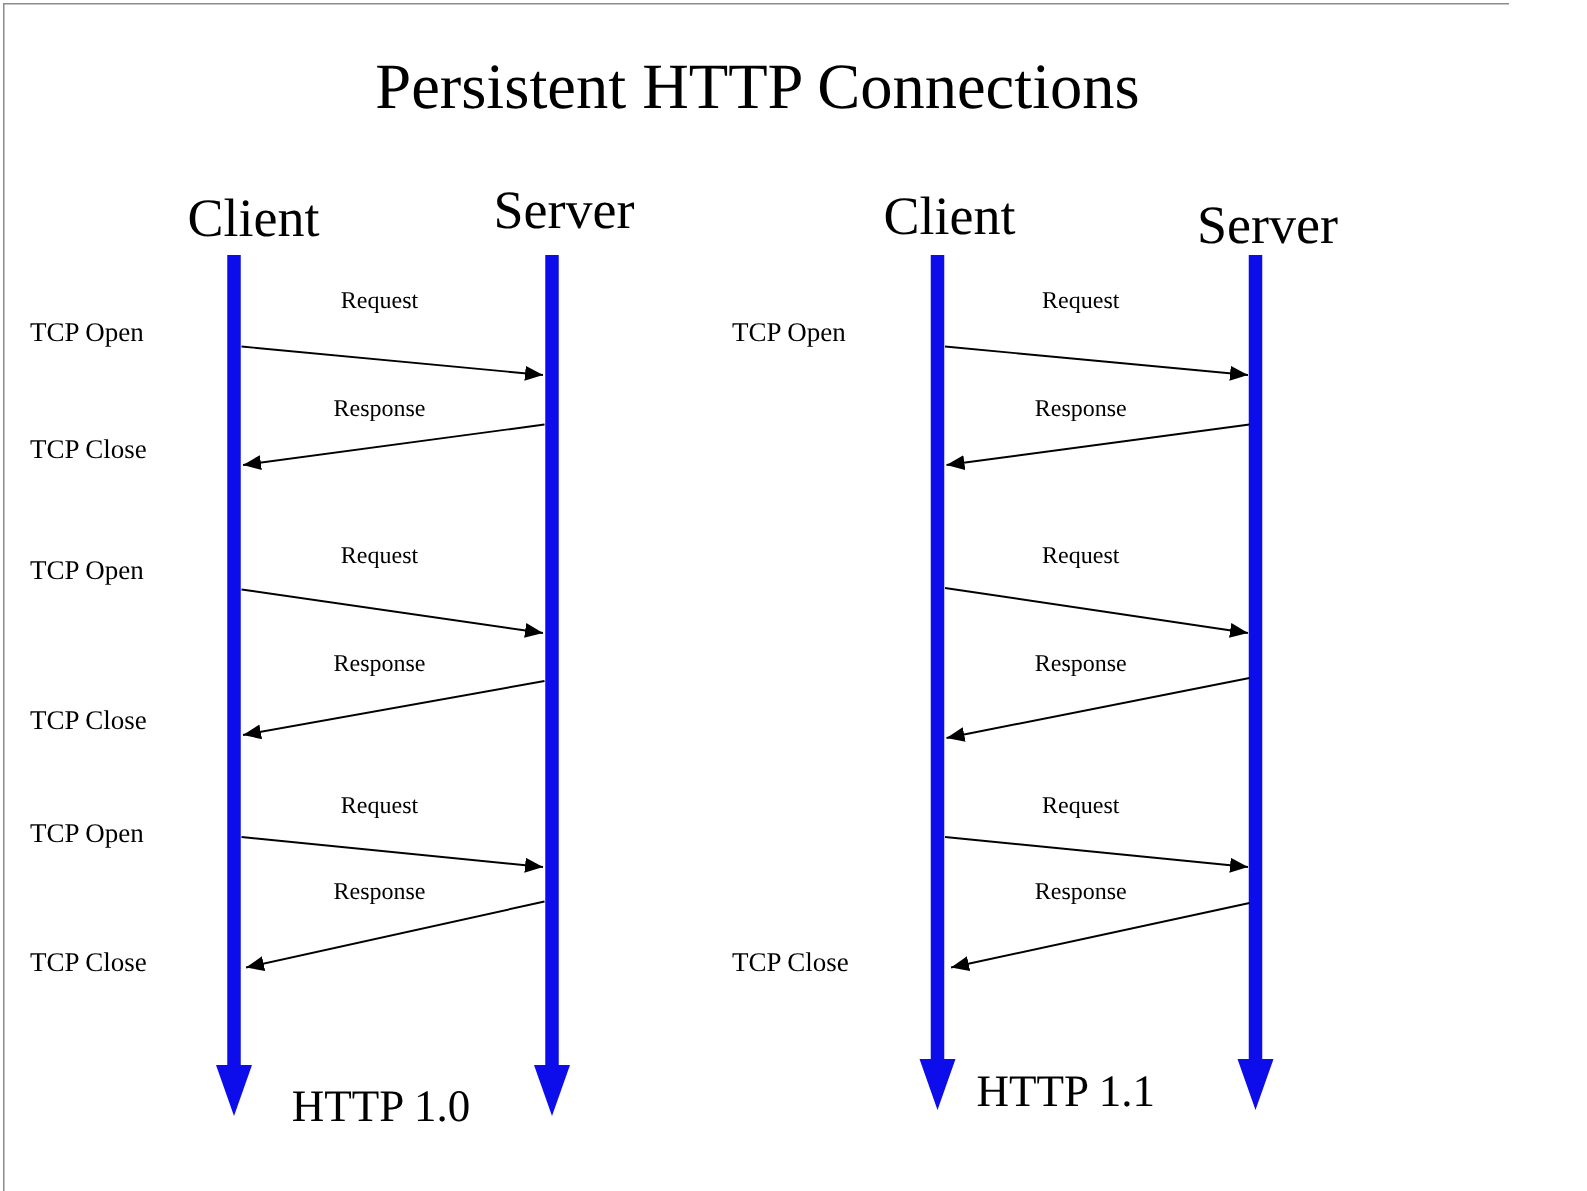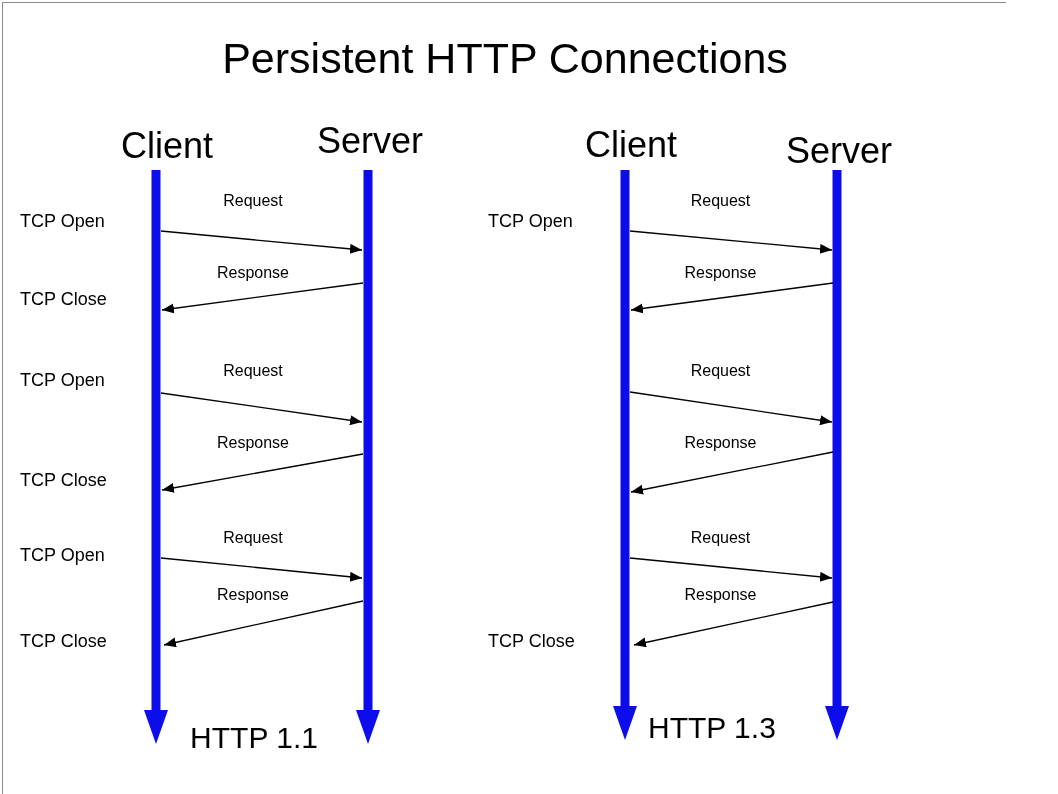--- a/index.html
+++ b/index.html
@@ -6,21 +6,21 @@
     margin: 0;
     padding: 0;
     background: #ffffff;
   }
   #page {
     position: relative;
     width: 1006px;
     height: 794px;
     background: #ffffff;
     overflow: hidden;
-    font-family: Liberation Sans, sans-serif;
+    font-family: Liberation Serif, serif;
     color: #000000;
   }
   .border-line {
     position: absolute;
     background: var(--border-gray, #8c8c8c);
   }
   #border-right {
     background: #5a5a5a;
   }
   .lbl {
@@ -120,33 +120,33 @@
   <div class="lbl tcp" style="left:20px; top:370px; width:125px;">TCP Open</div>
   <div class="lbl msg" style="left:193px; top:361px; width:120px;">Request</div>
   <div class="lbl msg" style="left:193px; top:433px; width:120px;">Response</div>
   <div class="lbl tcp" style="left:20px; top:470px; width:125px;">TCP Close</div>
 
   <div class="lbl tcp" style="left:20px; top:545px; width:125px;">TCP Open</div>
   <div class="lbl msg" style="left:193px; top:528px; width:120px;">Request</div>
   <div class="lbl msg" style="left:193px; top:585px; width:120px;">Response</div>
   <div class="lbl tcp" style="left:20px; top:631px; width:125px;">TCP Close</div>
 
-  <div class="lbl version" style="left:188px; top:720px; width:132px;">HTTP 1.1</div>
+  <div class="lbl version" style="left:188px; top:720px; width:132px;">HTTP 1.0</div>
 
   <div class="lbl header" style="left:557px; top:123px; width:120px;">Client</div>
   <div class="lbl header" style="left:768px; top:129px; width:124px;">Server</div>
 
   <div class="lbl tcp" style="left:488px; top:211px; width:125px;">TCP Open</div>
 
   <div class="lbl msg" style="left:658px; top:191px; width:125px;">Request</div>
   <div class="lbl msg" style="left:658px; top:263px; width:125px;">Response</div>
 
   <div class="lbl msg" style="left:658px; top:361px; width:125px;">Request</div>
   <div class="lbl msg" style="left:658px; top:433px; width:125px;">Response</div>
 
   <div class="lbl msg" style="left:658px; top:528px; width:125px;">Request</div>
   <div class="lbl msg" style="left:658px; top:585px; width:125px;">Response</div>
 
   <div class="lbl tcp" style="left:488px; top:631px; width:125px;">TCP Close</div>
 
-  <div class="lbl version" style="left:648px; top:710px; width:125px;">HTTP 1.3</div>
+  <div class="lbl version" style="left:648px; top:710px; width:125px;">HTTP 1.1</div>
 
 </div>
 
 </body></html>

